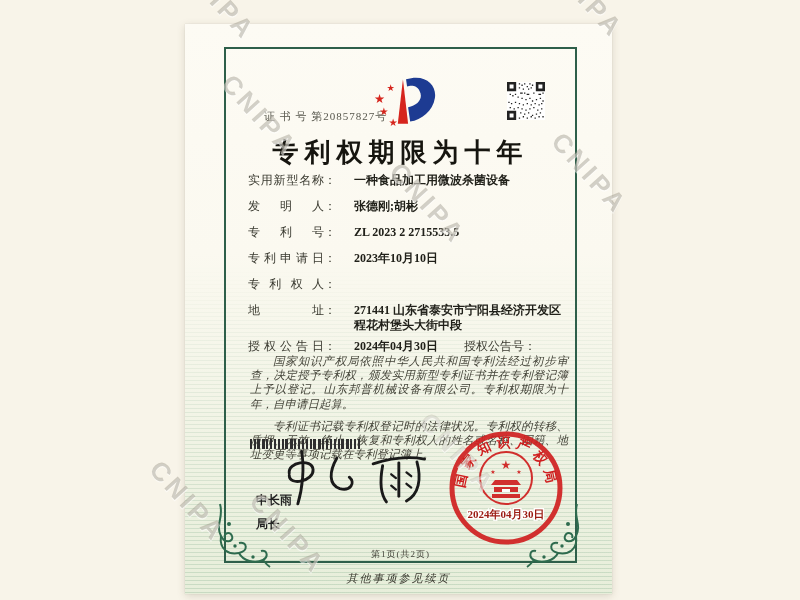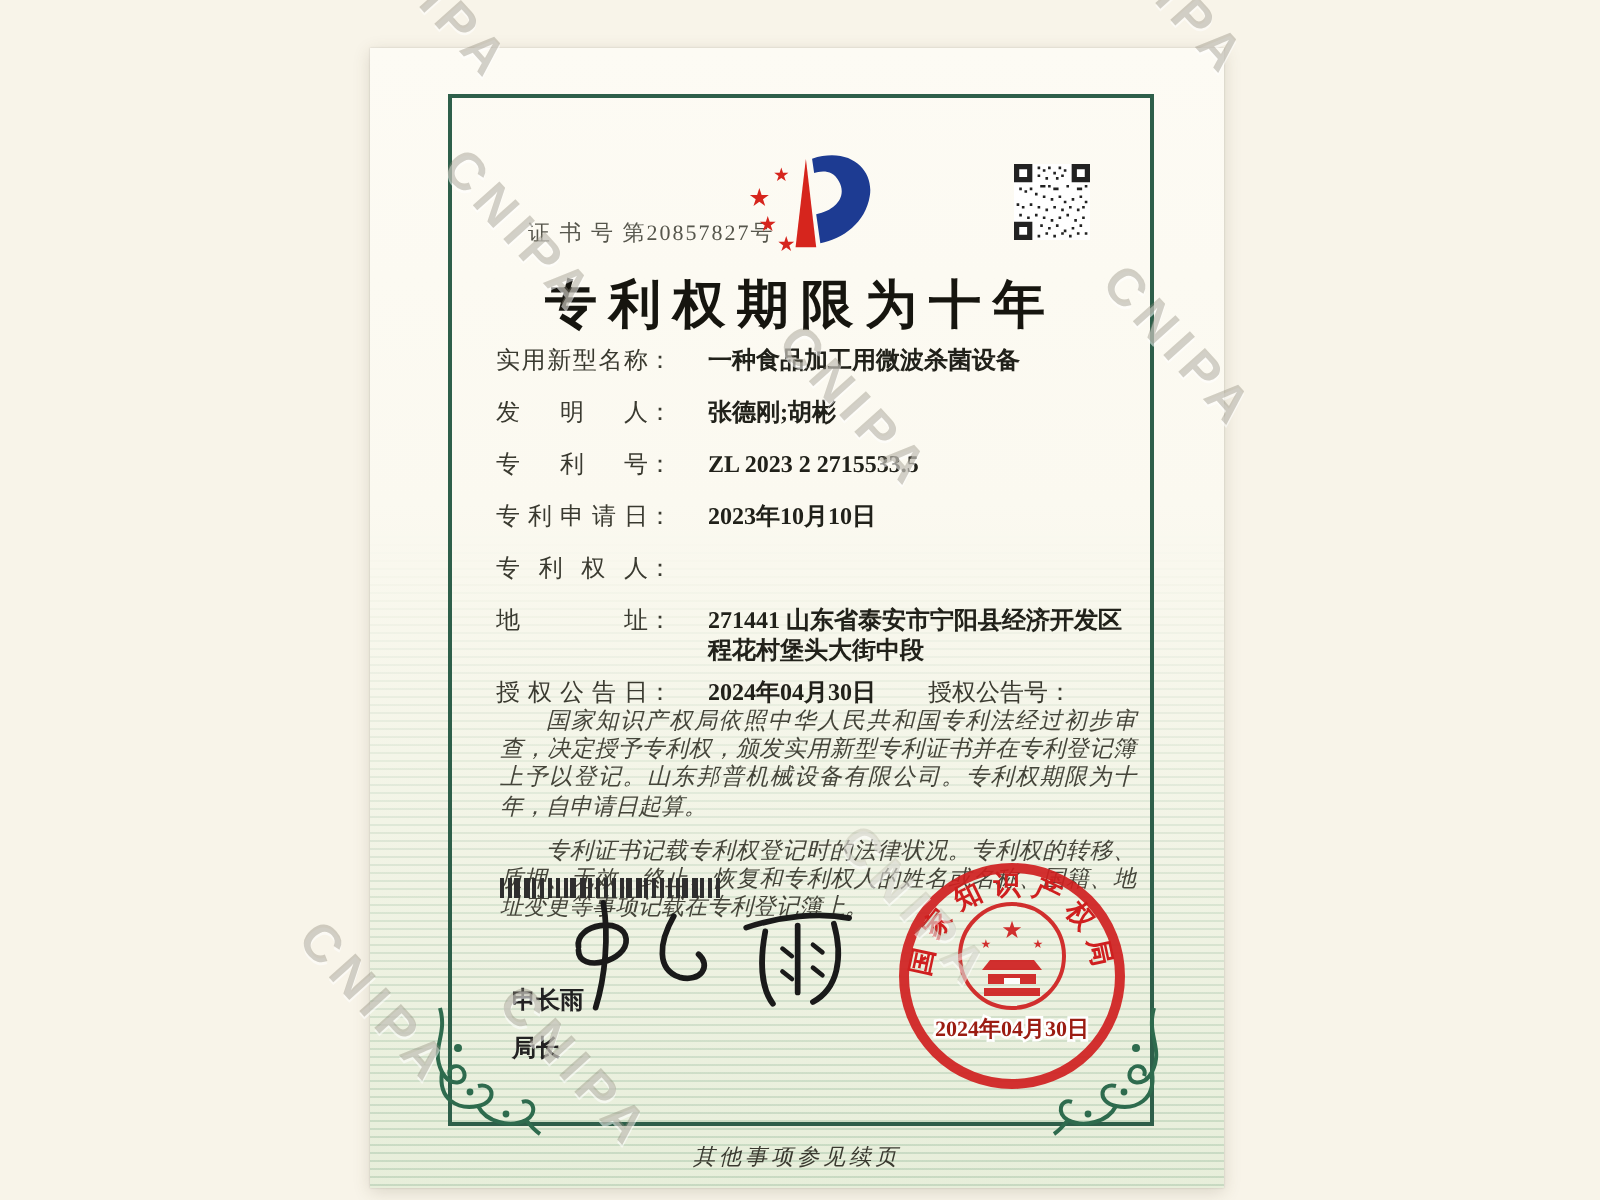--- a/index.html
+++ b/index.html
@@ -180,20 +180,21 @@
           <rect x="45" y="65" width="28" height="4"></rect>
           <rect x="55" y="60" width="8" height="3" fill="#fff"></rect>
         </g>
         <path id="sealArc" d="M20.5 73 A41 41 0 1 1 97.5 73" fill="none"></path>
         <text font-size="13.5" font-weight="700" fill="#cf1f1f" letter-spacing="5">
           <textPath href="#sealArc" startOffset="50%" text-anchor="middle">国家知识产权局</textPath>
         </text>
         <text x="59" y="89" font-size="11" font-weight="700" text-anchor="middle" fill="#9b1c12" stroke="#ffffff" stroke-width="2.6" style="paint-order:stroke">2024年04月30日</text>
       </svg>
 
+      <div class="pageinfo">第1页(共2页)</div>
 
       <svg class="ornament orn-left" viewBox="0 0 58 70">
         <g fill="none" stroke="#2e6b4e" stroke-width="2">
           <path d="M7 2 C11 16 2 22 8 34 C12 42 21 40 19 34 C17 29 10 31 12 36"></path>
           <path d="M8 34 C6 48 16 53 26 51 C36 49 34 39 26 41"></path>
           <path d="M26 51 C30 59 42 62 50 58 C56 55 54 47 48 49"></path>
           <path d="M50 58 C54 63 57 65 57 65"></path>
         </g>
         <g fill="#2e6b4e">
           <circle cx="16" cy="22" r="2"></circle>

